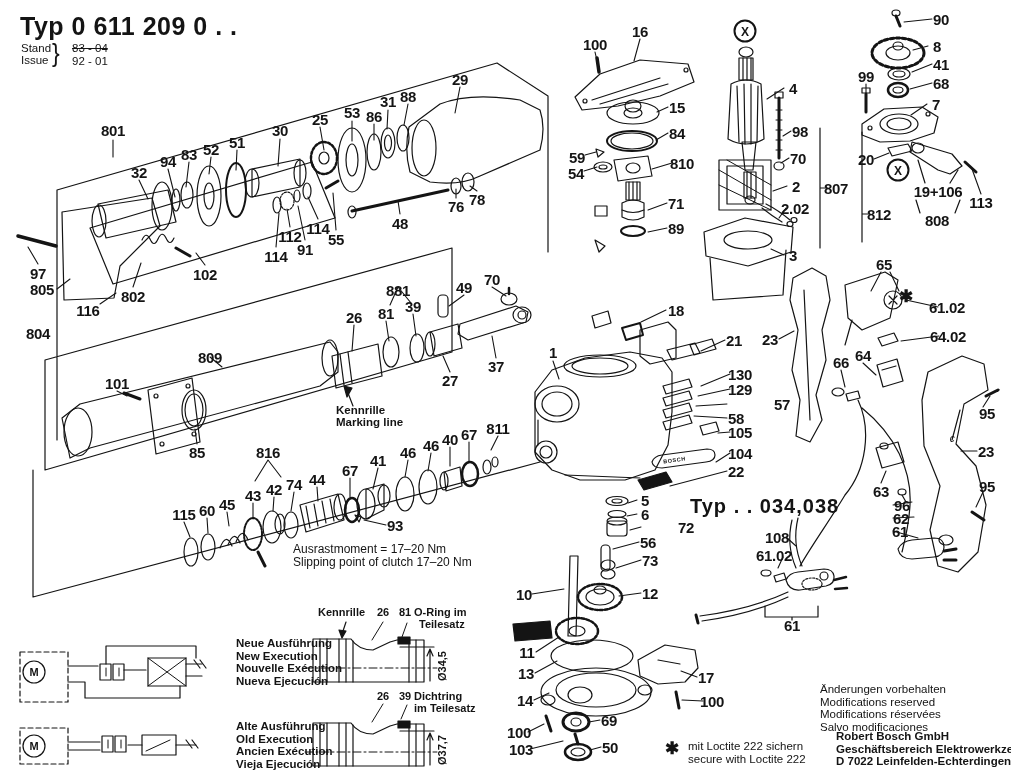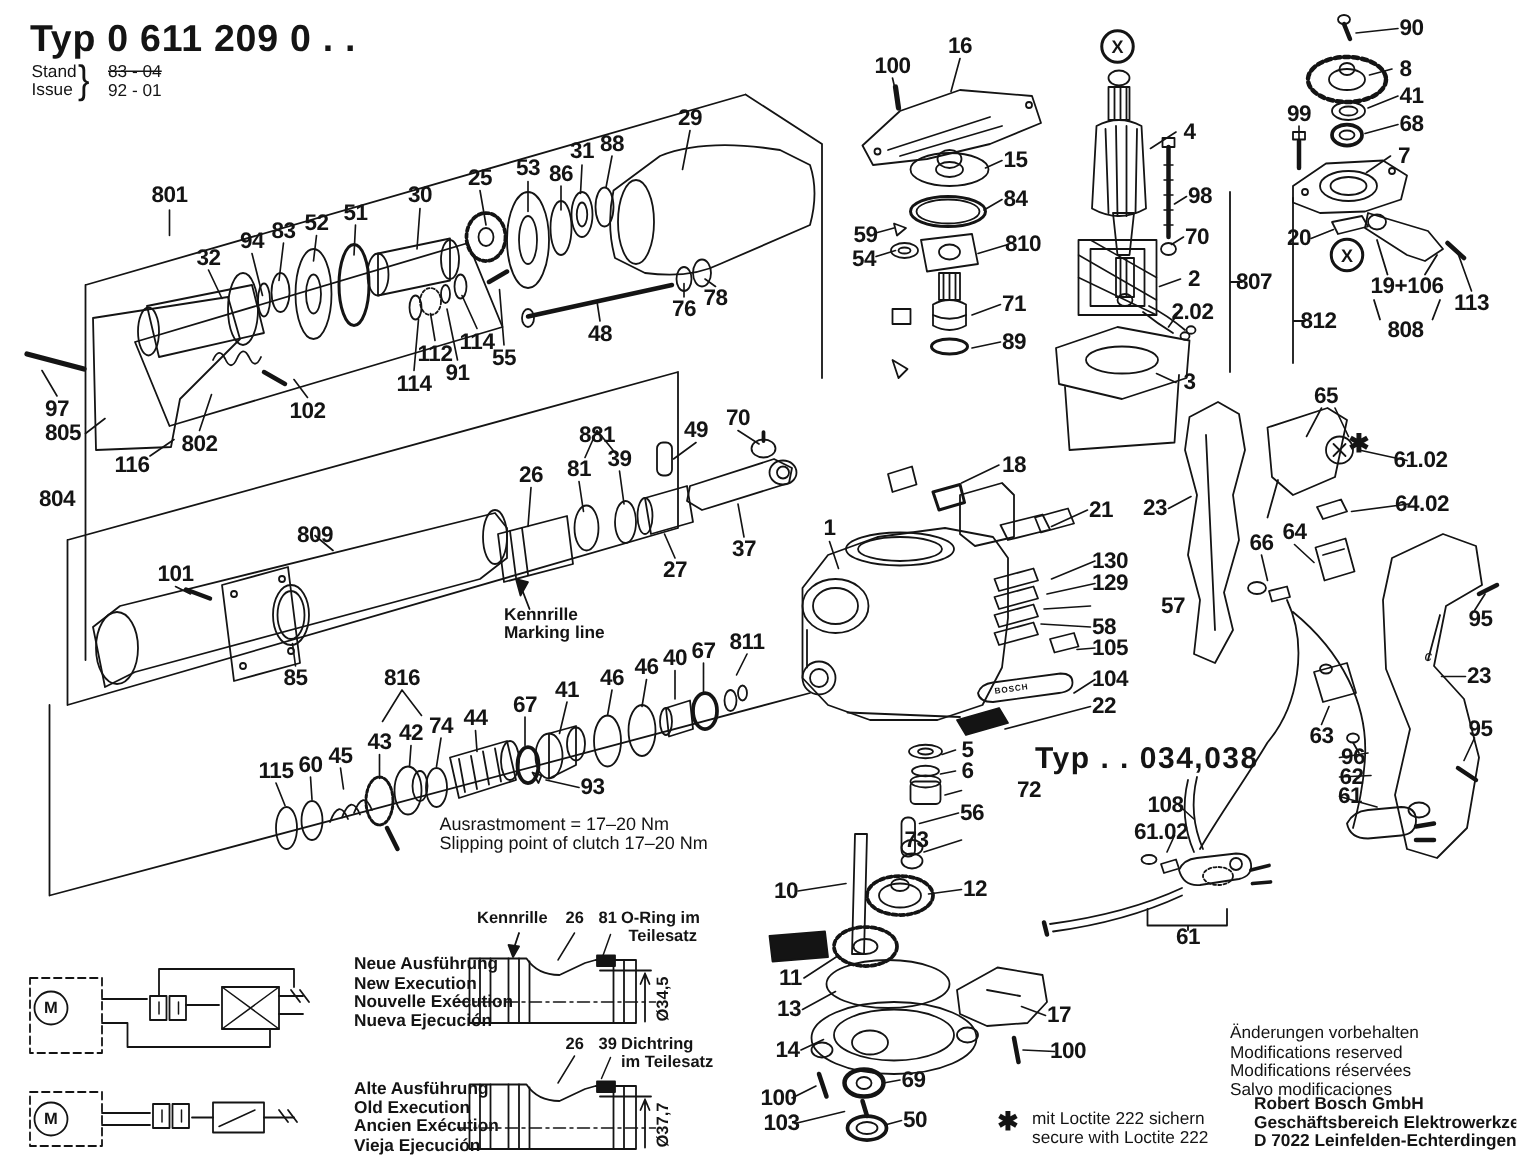--- a/index.html
+++ b/index.html
@@ -496,21 +496,21 @@
       <div class="part-label" style="left: 740px; top: 389px;">129</div>
       <div class="part-label" style="left: 736px; top: 404px; margin-left: 46px;">57</div>
       <div class="part-label" style="left: 736px; top: 418px;">58</div>
       <div class="part-label" style="left: 740px; top: 432px;">105</div>
       <div class="part-label" style="left: 740px; top: 453px;">104</div>
       <div class="part-label" style="left: 736px; top: 471px;">22</div>
       <div class="part-label" style="left: 645px; top: 500px;">5</div>
       <div class="part-label" style="left: 645px; top: 514px;">6</div>
       <div class="part-label" style="left: 650px; top: 527px; margin-left: 36px;">72</div>
       <div class="part-label" style="left: 648px; top: 542px;">56</div>
-      <div class="part-label" style="left: 611px; top: 560px;">73</div>
+      <div class="part-label" style="left: 650px; top: 560px;">73</div>
       <div class="part-label" style="left: 524px; top: 594px;">10</div>
       <div class="part-label" style="left: 650px; top: 593px;">12</div>
       <div class="part-label" style="left: 770px; top: 339px;">23</div>
       <div class="part-label" style="left: 884px; top: 264px;">65</div>
       <div class="part-label" style="left: 947px; top: 307px;">61.02</div>
       <div class="part-label" style="left: 948px; top: 336px;">64.02</div>
       <div class="part-label" style="left: 841px; top: 362px;">66</div>
       <div class="part-label" style="left: 863px; top: 355px;">64</div>
       <div class="part-label" style="left: 987px; top: 413px;">95</div>
       <div class="part-label" style="left: 986px; top: 451px;">23</div>

